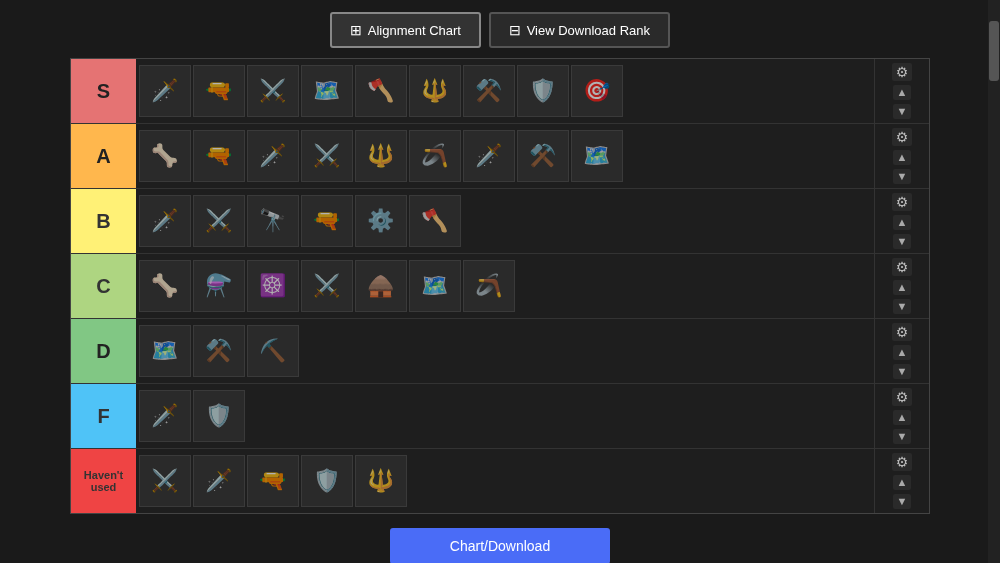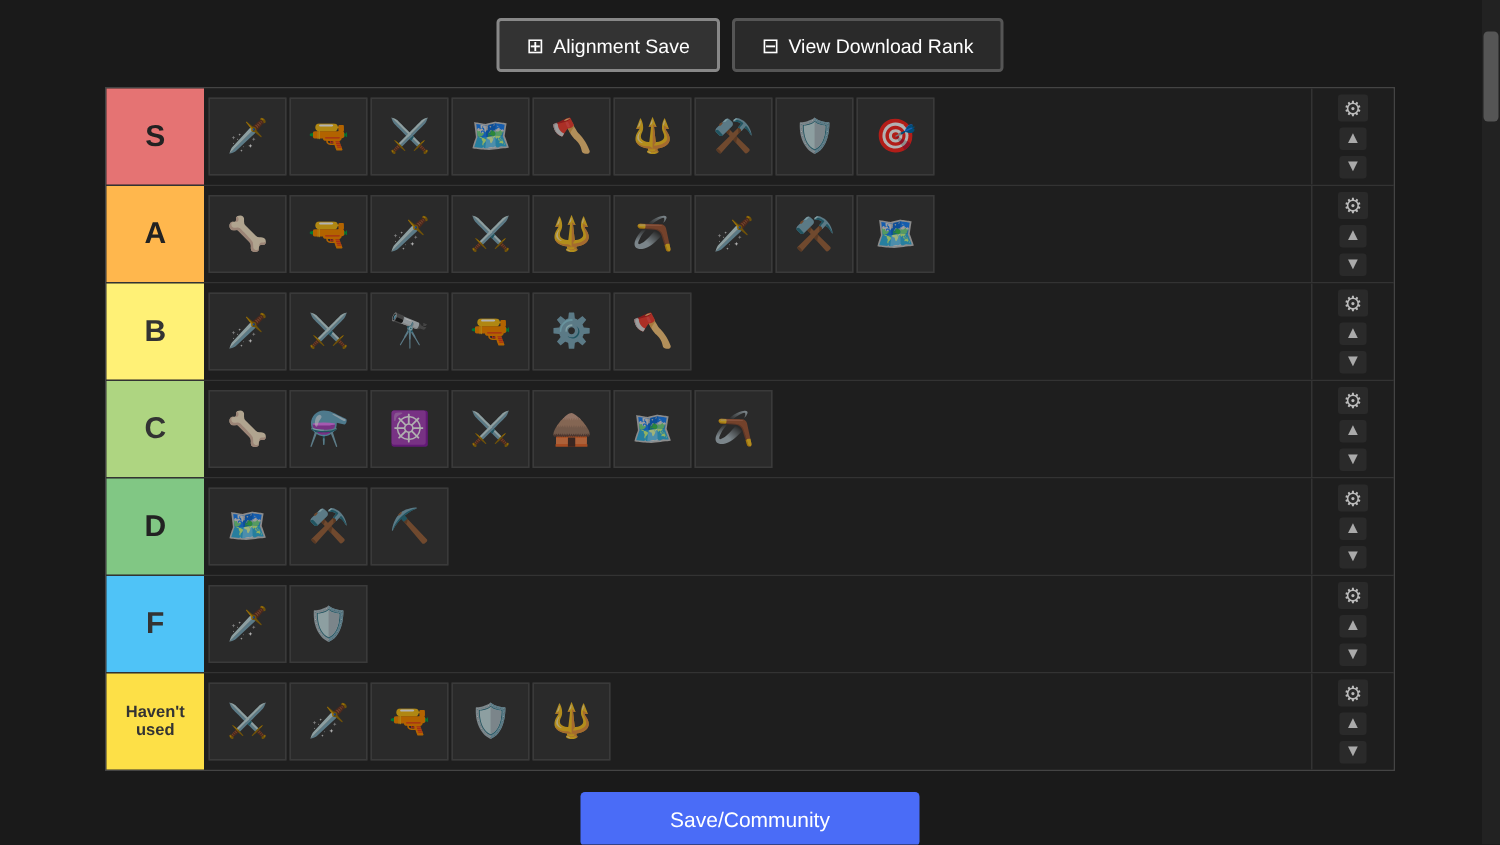--- a/index.html
+++ b/index.html
@@ -172,33 +172,33 @@
       top: 20px;
       left: 1px;
     }
 
     .tier-s { background: #e57373; }
     .tier-a { background: #ffb74d; }
     .tier-b { background: #fff176; color: #333 !important; }
     .tier-c { background: #aed581; color: #333 !important; }
     .tier-d { background: #81c784; }
     .tier-f { background: #4fc3f7; color: #333 !important; }
-    .tier-haventused { background: #fde047; color: #333 !important; font-size: 11px; padding: 0 4px; text-align: center; }
+    .tier-haventused { background: #ef4444; color: #333 !important; font-size: 11px; padding: 0 4px; text-align: center; }
   </style>
 </head>
 <body>
 
 <div class="scrollbar-area">
   <div class="scrollbar-thumb"></div>
 </div>
 
 <div class="top-bar">
   <button class="top-btn active">
     <span class="btn-icon">⊞</span>
-    <span>Alignment Save</span>
+    <span>Alignment Chart</span>
   </button>
   <button class="top-btn">
     <span class="btn-icon">⊟</span>
     <span>View Download Rank</span>
   </button>
 </div>
 
 <div class="tier-list" id="tier-list">
 
 <div class="tier-row">
@@ -391,16 +391,16 @@
       <div class="tier-controls">
         <button class="ctrl-btn gear-icon-wrap">⚙</button>
         <button class="ctrl-btn">▲</button>
         <button class="ctrl-btn">▼</button>
       </div>
     </div>
   </div>
 
 <div class="bottom-area">
   <button class="save-btn">
-    <span>Save/Community</span>
+    <span>Chart/Download</span>
   </button>
 
 </div>
 
 </body></html>

